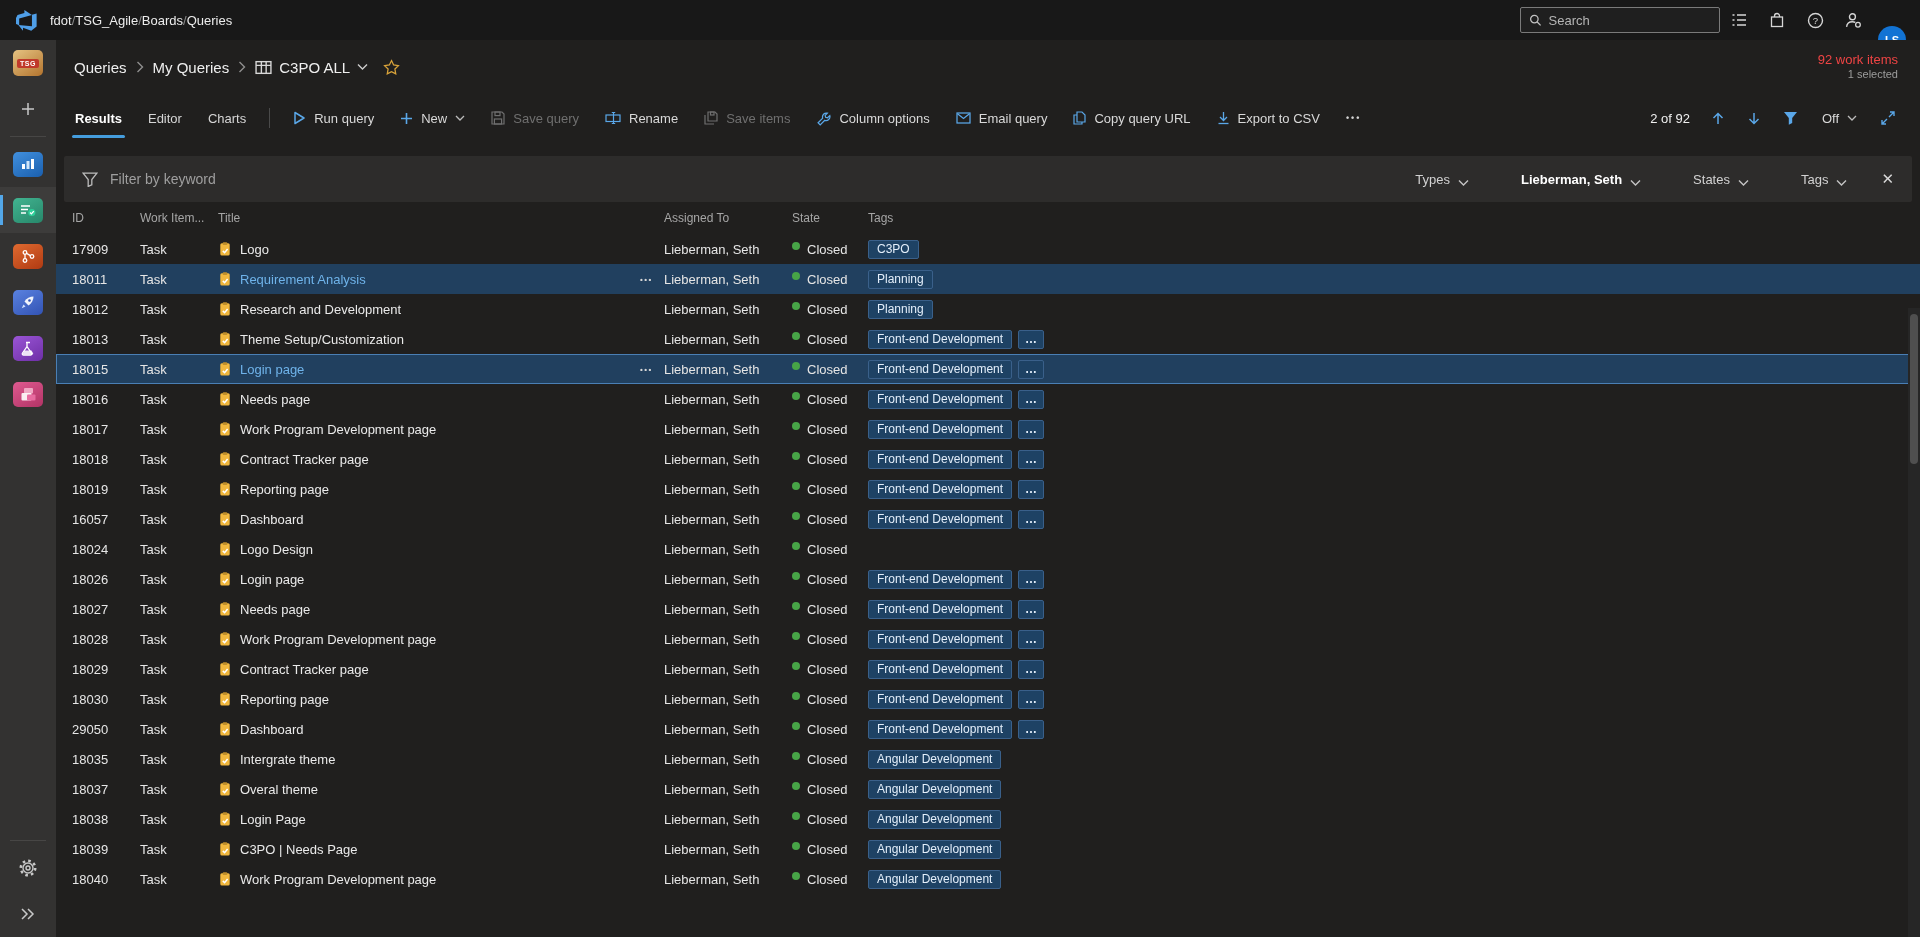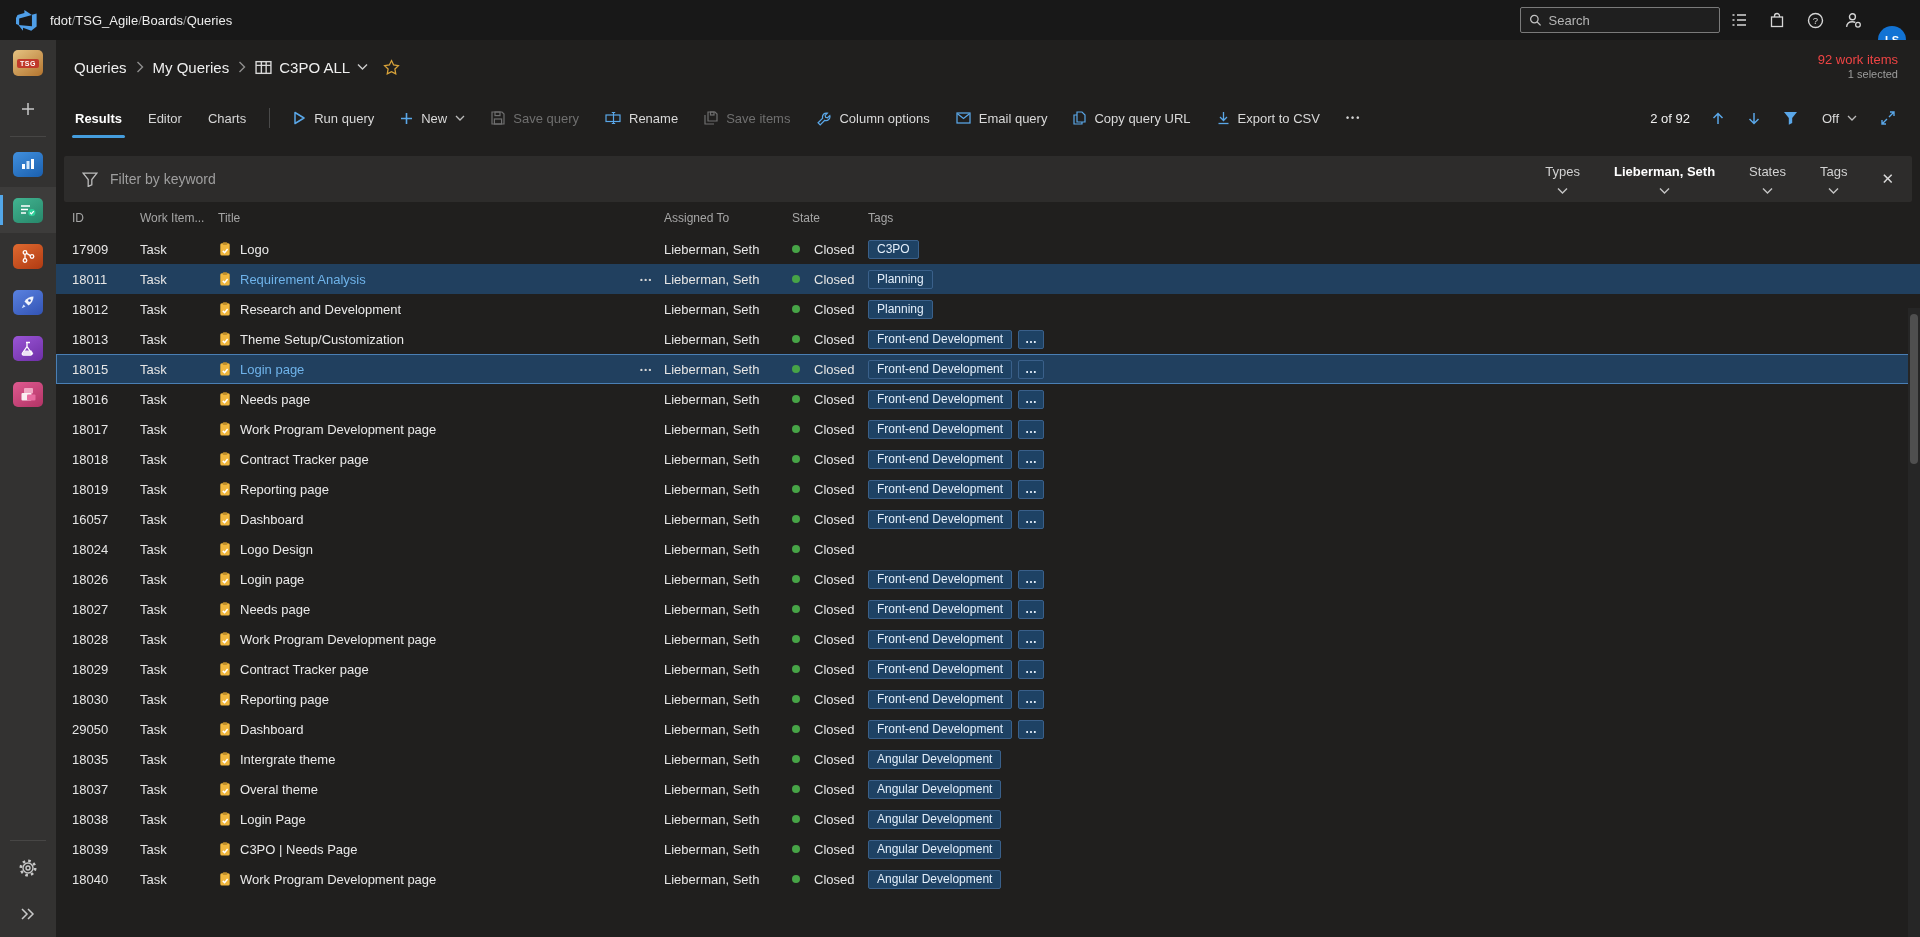--- a/index.html
+++ b/index.html
@@ -68,41 +68,41 @@
   .icon-btn { display:flex; align-items:center; justify-content:center; padding:0 11px; cursor:pointer; }
   .more-dots { font-size:9px; letter-spacing:2px; color:#d4d4d4; font-weight:bold; }
 
   
   .filterbar { height:46px; margin:14px 8px 0 8px; background:#2d2c2b; border-radius:2px;
     display:flex; align-items:center; padding:0 18px; }
   .fb-input { display:flex; align-items:center; gap:12px; flex:1; }
   .fb-input input { background:transparent; border:0; outline:0; font-size:14px; color:#dcdcdc; width:420px;
     font-family:"Liberation Sans", sans-serif; }
   .fb-input input::placeholder { color:#9f9f9f; }
-  .fb-drop { display:flex; align-items:center; gap:8px; font-size:13px; color:#d2d2d2; margin-left:34px; cursor:pointer;flex-direction:column; }
+  .fb-drop { display:flex; align-items:flex-end; gap:8px; font-size:13px; color:#d2d2d2; margin-left:52px; cursor:pointer; }
   .fb-drop.bold { color:#fff; font-weight:bold; }
   .fb-close { margin-left:34px; color:#d8d8d8; font-size:15px; cursor:pointer; }
 
   
   .banner { height:28px; margin:10px 14px 0 2px; background:#253c5e; display:flex; align-items:center;
     padding:0 15px; font-size:12px; color:#edf2f8; }
 
   
   .grid { display:grid; grid-template-columns:68px 78px 422px 24px 128px 76px 1fr; align-items:center; padding-left:16px; }
   .thead { height:32px; font-size:12px; color:#a6a6a6; }
   .tbody { flex:1; overflow:hidden; }
   .trow { height:30px; font-size:13px; color:#e6e6e6; cursor:pointer; }
   .trow.selected { background:#21405f; }
   .trow.focused { box-shadow:inset 0 0 0 1px #4a7fb5; }
   .c-title { display:flex; align-items:center; gap:8px; min-width:0; }
   .task-ic { flex:none; }
   .title-text { color:#eaeaea; text-decoration:none; white-space:nowrap; overflow:hidden; text-overflow:ellipsis; }
   .trow.selected .title-text { color:#6fb3ea; }
   .c-more { visibility:hidden; font-size:8px; letter-spacing:1.5px; color:#d8d8d8; font-weight:bold; }
-  .c-state { display:flex; align-items:center; gap:14px; }
+  .c-state { display:flex; gap:7px; }
   .dot { width:8px; height:8px; border-radius:50%; background:#47a447; flex:none; }
   .c-tags { display:flex; align-items:center; gap:6px; overflow:hidden; }
   .chip { background:#1e4264; border:1px solid #3a608a; border-radius:2px; color:#e3eefa; font-size:12px;
     padding:1.5px 8px; white-space:nowrap; flex:none; }
   .chip-more { padding:1.5px 6px; font-weight:bold; cursor:pointer; }
 
   
   .vscroll { position:absolute; right:0; top:268px; bottom:0; width:12px; background:#262626; }
   .vthumb { position:absolute; left:2px; right:2px; top:6px; height:150px; background:#4f4f4f; border-radius:5px; }
 

